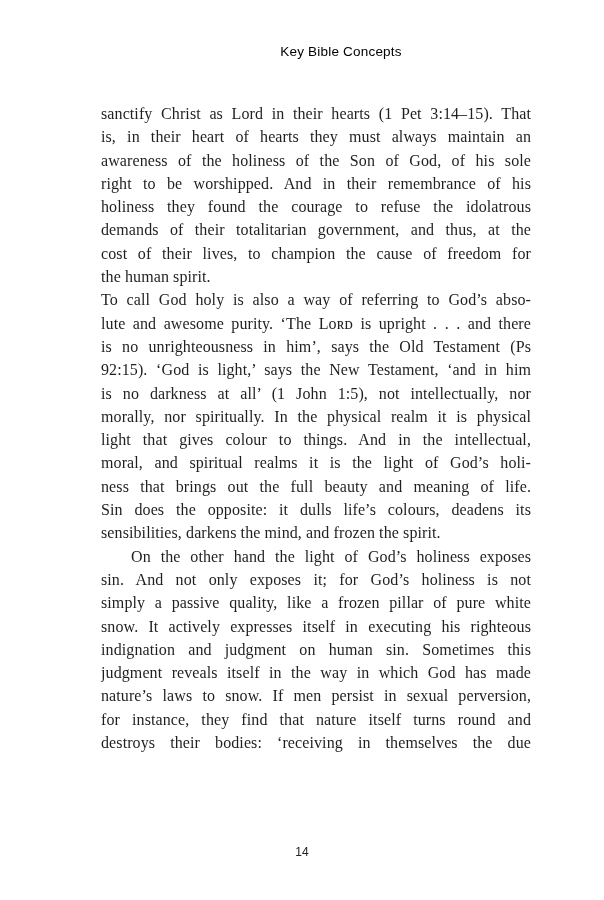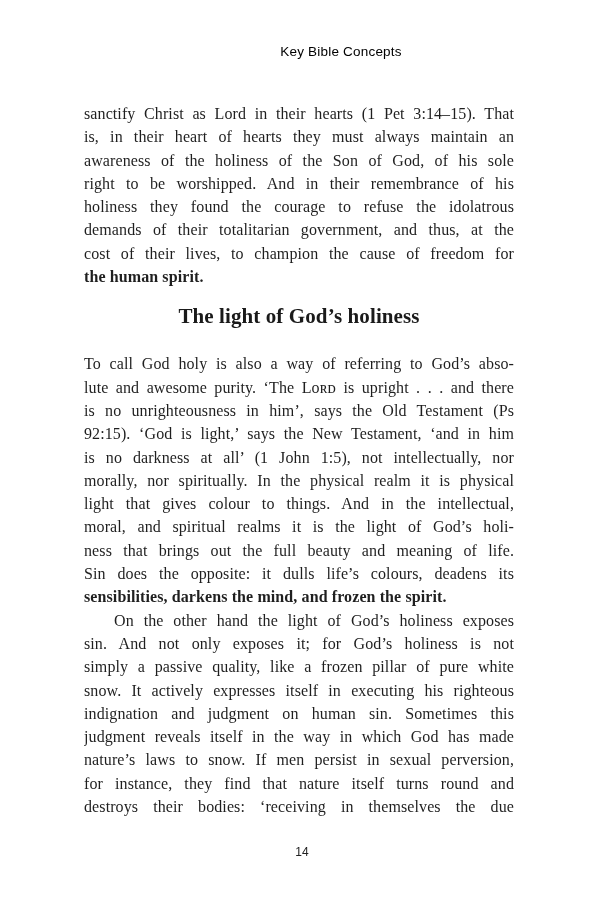--- a/index.html
+++ b/index.html
@@ -25,35 +25,35 @@
     font-family: "Liberation Sans", sans-serif;
     font-size: 13.5px;
     line-height: 16px;
     color: #2e2e2e;
     letter-spacing: 0.2px;
     font-weight: normal;
     margin: 0;
   }
   .content {
     position: absolute;
-    left: 84px;
+    left: 101px;
     top: 102px;
     width: 430px;
   }
   .paragraph { margin: 0; }
   .line {
     font-size: 16px;
     line-height: 23.3px;
     letter-spacing: 0.1px;
     text-align: justify;
     text-align-last: justify;
     white-space: nowrap;
     overflow: hidden;
   }
-  .line-end { text-align-last: left; font-weight: bold; }
+  .line-end { text-align-last: left; }
   .line-indent { text-indent: 30px; }
   .section-heading {
     margin: 14px 0 22px 0;
     font-size: 21px;
     line-height: 28px;
     font-weight: bold;
     text-align: center;
     letter-spacing: 0.1px;
     color: #1a1a1a;
   }
@@ -80,21 +80,20 @@
       <div class="paragraph">
         <div class="line">sanctify Christ as Lord in their hearts (1 Pet 3:14–15). That</div>
         <div class="line">is, in their heart of hearts they must always maintain an</div>
         <div class="line">awareness of the holiness of the Son of God, of his sole</div>
         <div class="line">right to be worshipped. And in their remembrance of his</div>
         <div class="line">holiness they found the courage to refuse the idolatrous</div>
         <div class="line">demands of their totalitarian government, and thus, at the</div>
         <div class="line">cost of their lives, to champion the cause of freedom for</div>
         <div class="line line-end">the human spirit.</div>
       </div>
-      <h2 class="section-heading">The light of God’s holiness</h2>
       <div class="paragraph">
         <div class="line">To call God holy is also a way of referring to God’s abso-</div>
         <div class="line">lute and awesome purity. ‘The Lᴏʀᴅ is upright . . . and there</div>
         <div class="line">is no unrighteousness in him’, says the Old Testament (Ps</div>
         <div class="line">92:15). ‘God is light,’ says the New Testament, ‘and in him</div>
         <div class="line">is no darkness at all’ (1 John 1:5), not intellectually, nor</div>
         <div class="line">morally, nor spiritually. In the physical realm it is physical</div>
         <div class="line">light that gives colour to things. And in the intellectual,</div>
         <div class="line">moral, and spiritual realms it is the light of God’s holi-</div>
         <div class="line">ness that brings out the full beauty and meaning of life.</div>

